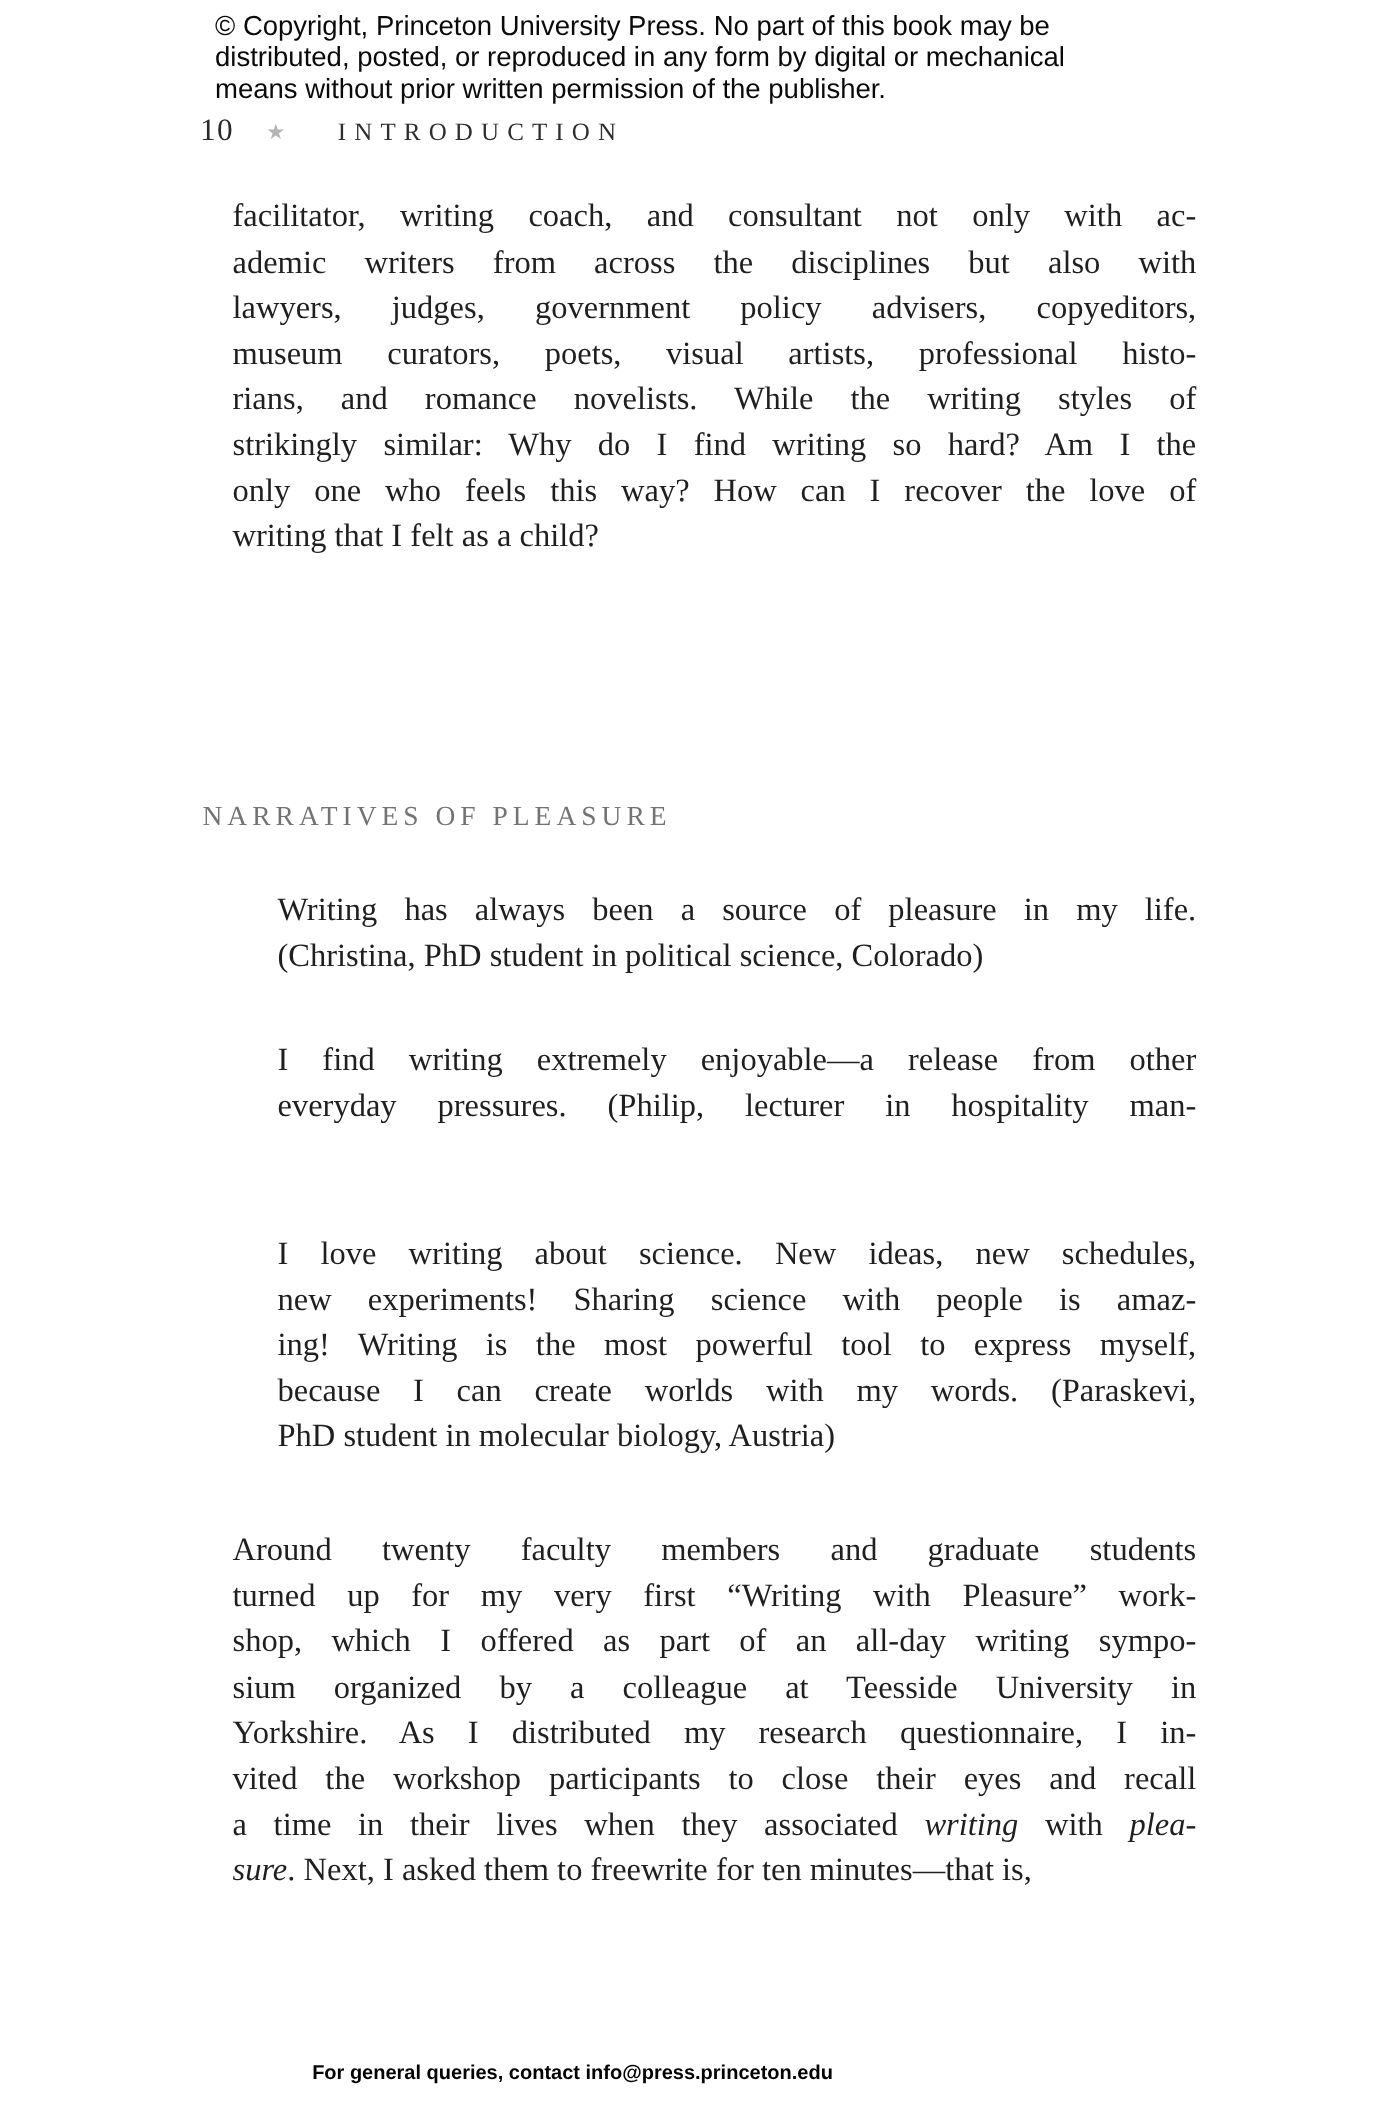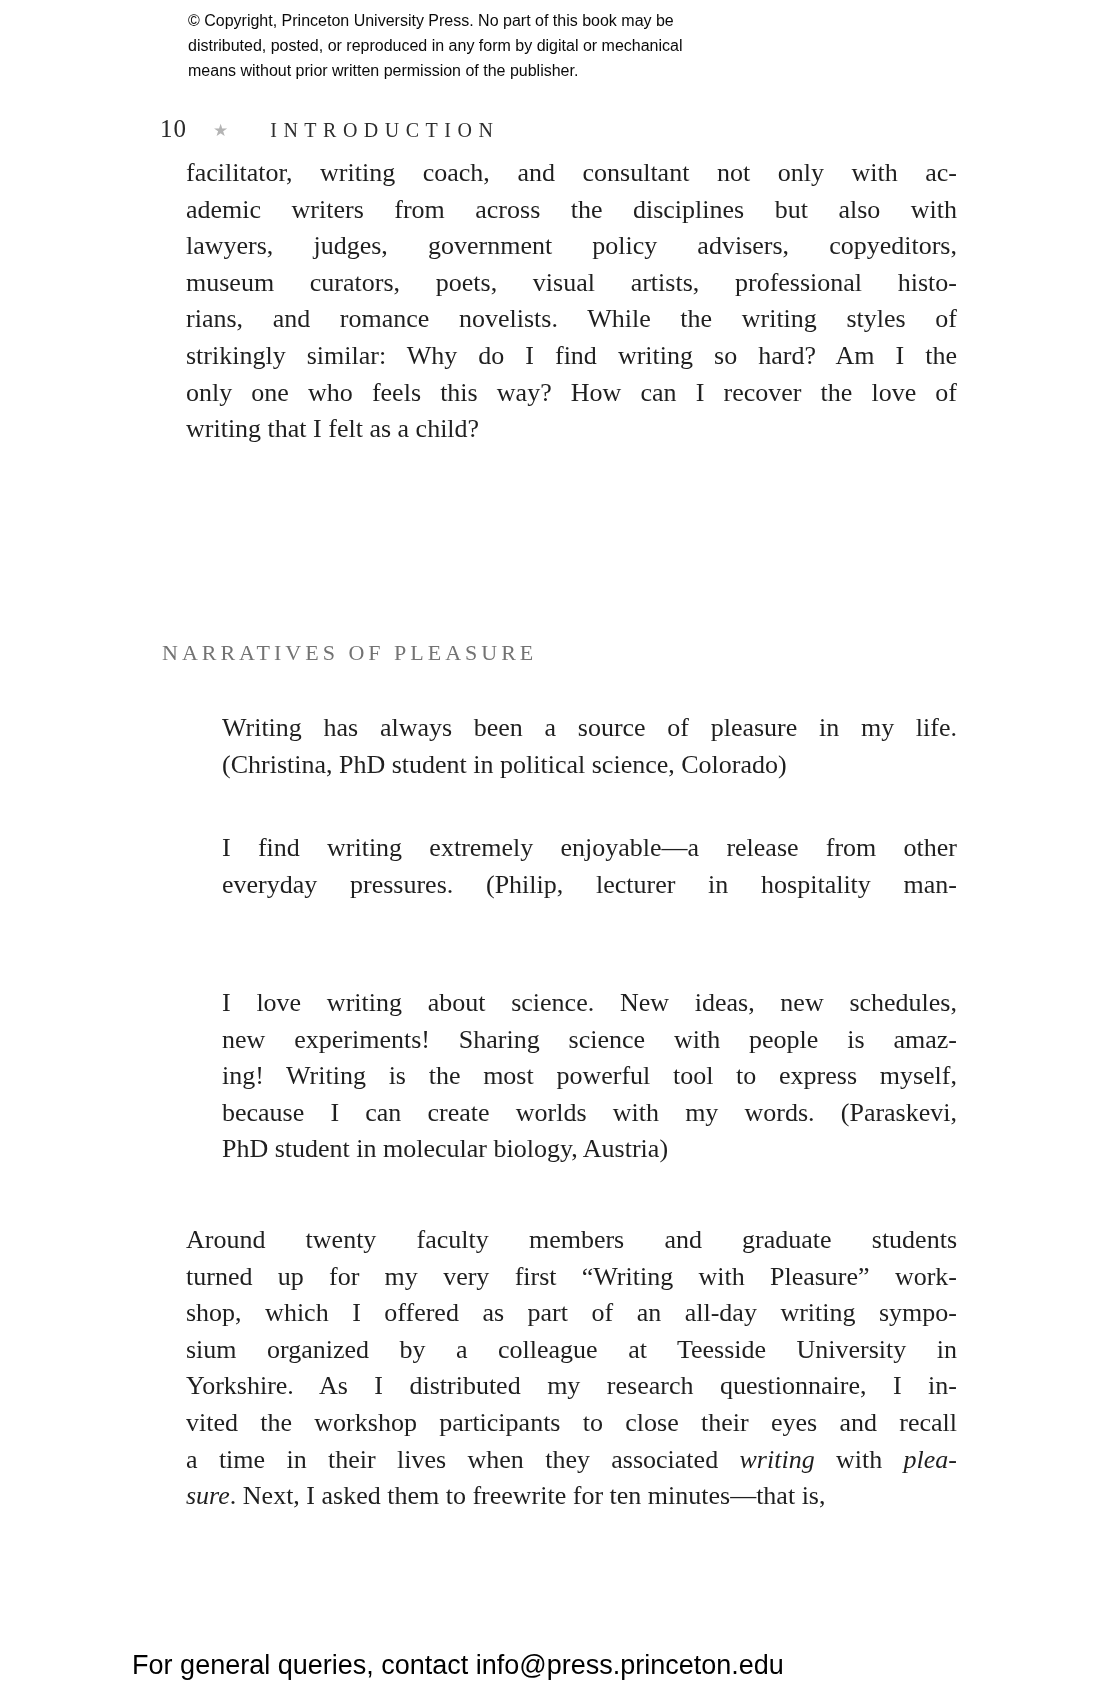--- a/index.html
+++ b/index.html
@@ -9,40 +9,39 @@
     width: 1100px;
     height: 1700px;
     background: #ffffff;
     overflow: hidden;
     font-family: "Liberation Serif", serif;
     color: #1f1f1f;
   }
   .copyright {
     position: absolute;
     top: 8px;
-    left: 188px;
+    left: 172px;
     width: 680px;
     font-family: "Liberation Sans", sans-serif;
-    font-size: 16px;
+    font-size: 22px;
     line-height: 25px;
     color: #0a0a0a;
   }
   .copyright .line { text-align: left; }
   .running-head {
     position: absolute;
     top: 91px;
     left: 160px;
     display: flex;
     align-items: baseline;
     color: #2a2a2a;
   }
   .pagenum {
     font-size: 25px;
     letter-spacing: 1px;
-    margin-top: 24px;
   }
   .star {
     font-size: 17px;
     color: #b4b4b4;
     margin: 0 14px 0 26px;
     position: relative;
     top: -1px;
   }
   .rh-title {
     font-size: 20px;
@@ -87,22 +86,23 @@
   .quote2 { top: 830px; }
   .quote3 { top: 985px; }
   .para2 { top: 1222px; }
   .footer {
     position: absolute;
     top: 1650px;
     left: 0;
     width: 916px;
     text-align: center;
     font-family: "Liberation Sans", sans-serif;
-    font-size: 27px;
+    font-size: 16px;
     color: #000000;
+    font-weight: bold;
   }
 </style>
 </head>
 <body>
 
 <div class="page">
 
   <div class="copyright">
       <div class="line">© Copyright, Princeton University Press. No part of this book may be</div>
       <div class="line">distributed, posted, or reproduced in any form by digital or mechanical</div>

